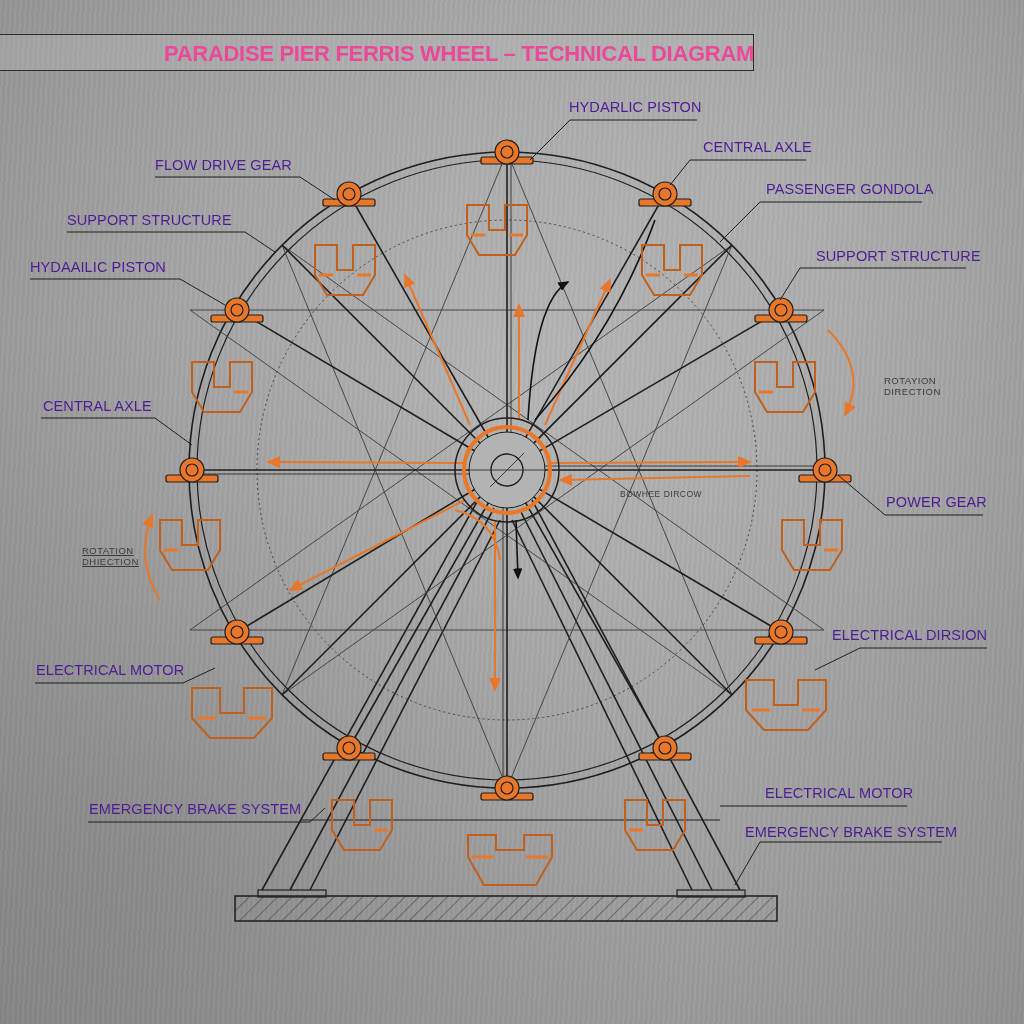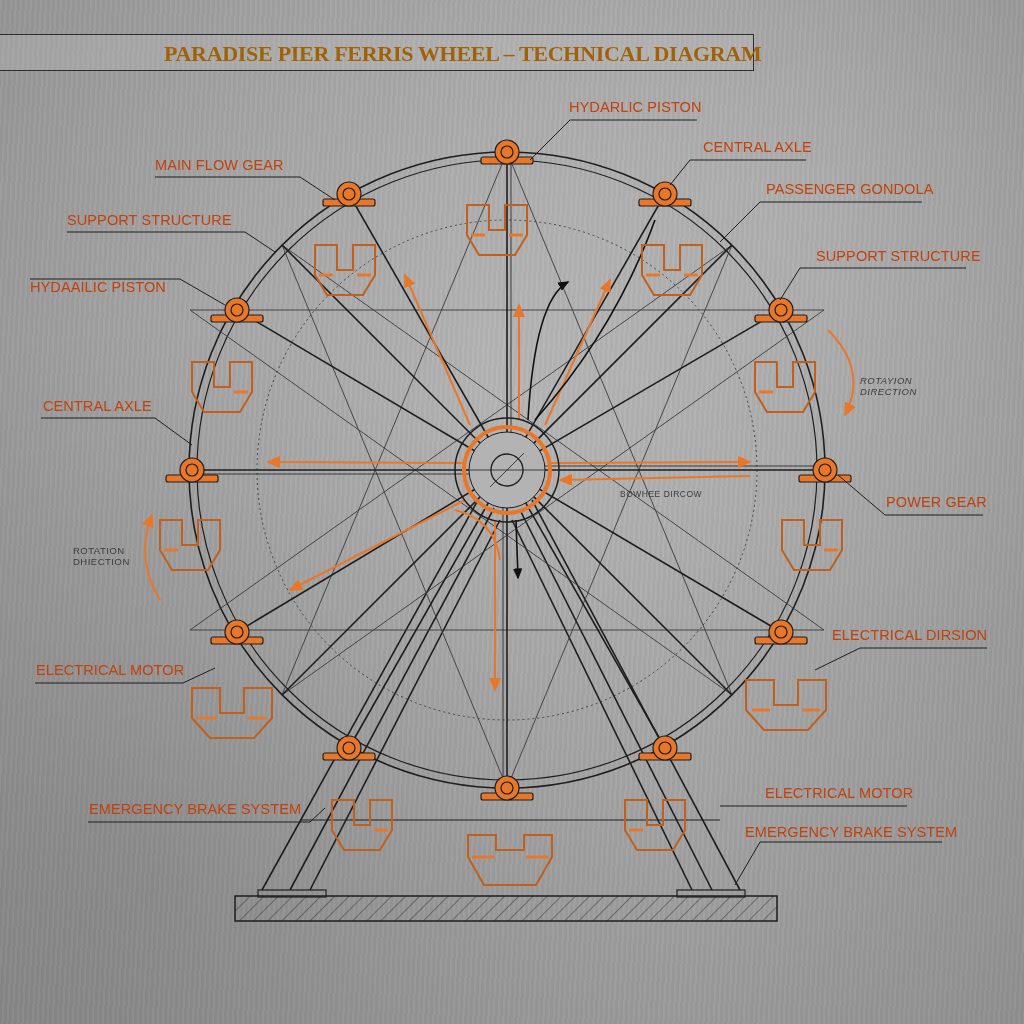--- a/index.html
+++ b/index.html
@@ -7,23 +7,23 @@
     background:radial-gradient(ellipse at 50% 40%, #b4b4b4 0%, #a6a6a6 45%, #8f8f8f 100%);
     font-family:"Liberation Sans", sans-serif;}
   .grain{position:absolute;inset:0;pointer-events:none;
     background:
       repeating-linear-gradient(93deg, rgba(255,255,255,0.03) 0 2px, rgba(0,0,0,0.025) 2px 5px),
       radial-gradient(circle at 80% 20%, rgba(255,255,255,0.10), transparent 40%),
       radial-gradient(circle at 15% 85%, rgba(0,0,0,0.10), transparent 45%);}
   .title-box{position:absolute;left:-2px;top:34px;width:756px;height:37px;
     border:1.5px solid #2d2d2d;box-sizing:border-box;background:rgba(200,200,200,0.25);}
   .title-text{position:absolute;left:164px;top:41px;font-size:22px;font-weight:bold;
-    color:#a16207;letter-spacing:-0.3px;white-space:nowrap;font-family:Liberation Serif, serif;}
+    color:#ec4899;letter-spacing:-0.3px;white-space:nowrap;}
   svg.diagram{position:absolute;left:0;top:0;}
-  .lbl{position:absolute;font-size:14.5px;color:#c2410c;white-space:nowrap;letter-spacing:0.1px;}
+  .lbl{position:absolute;font-size:14.5px;color:#4c1d95;white-space:nowrap;letter-spacing:0.1px;}
   .note{position:absolute;font-size:9.5px;color:#3c3c3c;white-space:pre;line-height:11px;letter-spacing:0.5px;}
 </style>
 </head>
 <body>
 
 <div class="grain"></div>
 
 <div class="title-box"></div>
 <div class="title-text">PARADISE PIER FERRIS WHEEL – TECHNICAL DIAGRAM</div>
 
@@ -253,33 +253,33 @@
     <polyline points="806,160 690,160 670,185"></polyline>
     <polyline points="922,202 760,202 720,242"></polyline>
     <polyline points="966,268 800,268 780,300"></polyline>
     <polyline points="983,515 885,515 838,475"></polyline>
     <polyline points="987,648 860,648 815,670"></polyline>
     <polyline points="907,806 720,806"></polyline>
     <polyline points="942,842 760,842 735,885"></polyline>
   </g>
 </svg>
 
-<div class="lbl" style="left:155px;top:157px;">MAIN FLOW GEAR</div>
+<div class="lbl" style="left:155px;top:157px;">FLOW DRIVE GEAR</div>
 <div class="lbl" style="left:67px;top:212px;">SUPPORT STRUCTURE</div>
-<div class="lbl" style="left:30px;top:259px;margin-top:20px;">HYDAAILIC PISTON</div>
+<div class="lbl" style="left:30px;top:259px;">HYDAAILIC PISTON</div>
 <div class="lbl" style="left:43px;top:398px;">CENTRAL AXLE</div>
 <div class="lbl" style="left:36px;top:662px;">ELECTRICAL MOTOR</div>
 <div class="lbl" style="left:89px;top:801px;">EMERGENCY BRAKE SYSTEM</div>
 
 <div class="lbl" style="left:569px;top:99px;">HYDARLIC PISTON</div>
 <div class="lbl" style="left:703px;top:139px;">CENTRAL AXLE</div>
 <div class="lbl" style="left:766px;top:181px;">PASSENGER GONDOLA</div>
 <div class="lbl" style="left:816px;top:248px;">SUPPORT STRUCTURE</div>
 <div class="lbl" style="left:886px;top:494px;">POWER GEAR</div>
 <div class="lbl" style="left:832px;top:627px;">ELECTRICAL DIRSION</div>
 <div class="lbl" style="left:765px;top:785px;">ELECTRICAL MOTOR</div>
 <div class="lbl" style="left:745px;top:824px;">EMERGENCY BRAKE SYSTEM</div>
 
-<div class="note" style="left:73px;top:545px;">ROTATION
+<div class="note" style="left:82px;top:545px;text-decoration:underline;">ROTATION
 DHIECTION</div>
-<div class="note" style="left:860px;top:375px;font-style:italic;">ROTAYION
+<div class="note" style="left:884px;top:375px;">ROTAYION
 DIRECTION</div>
 <div class="note" style="left:600px;top:489px;font-size:8.5px;margin-left:20px;">BOWHEE DIRCOW</div>
 
 </body></html>

